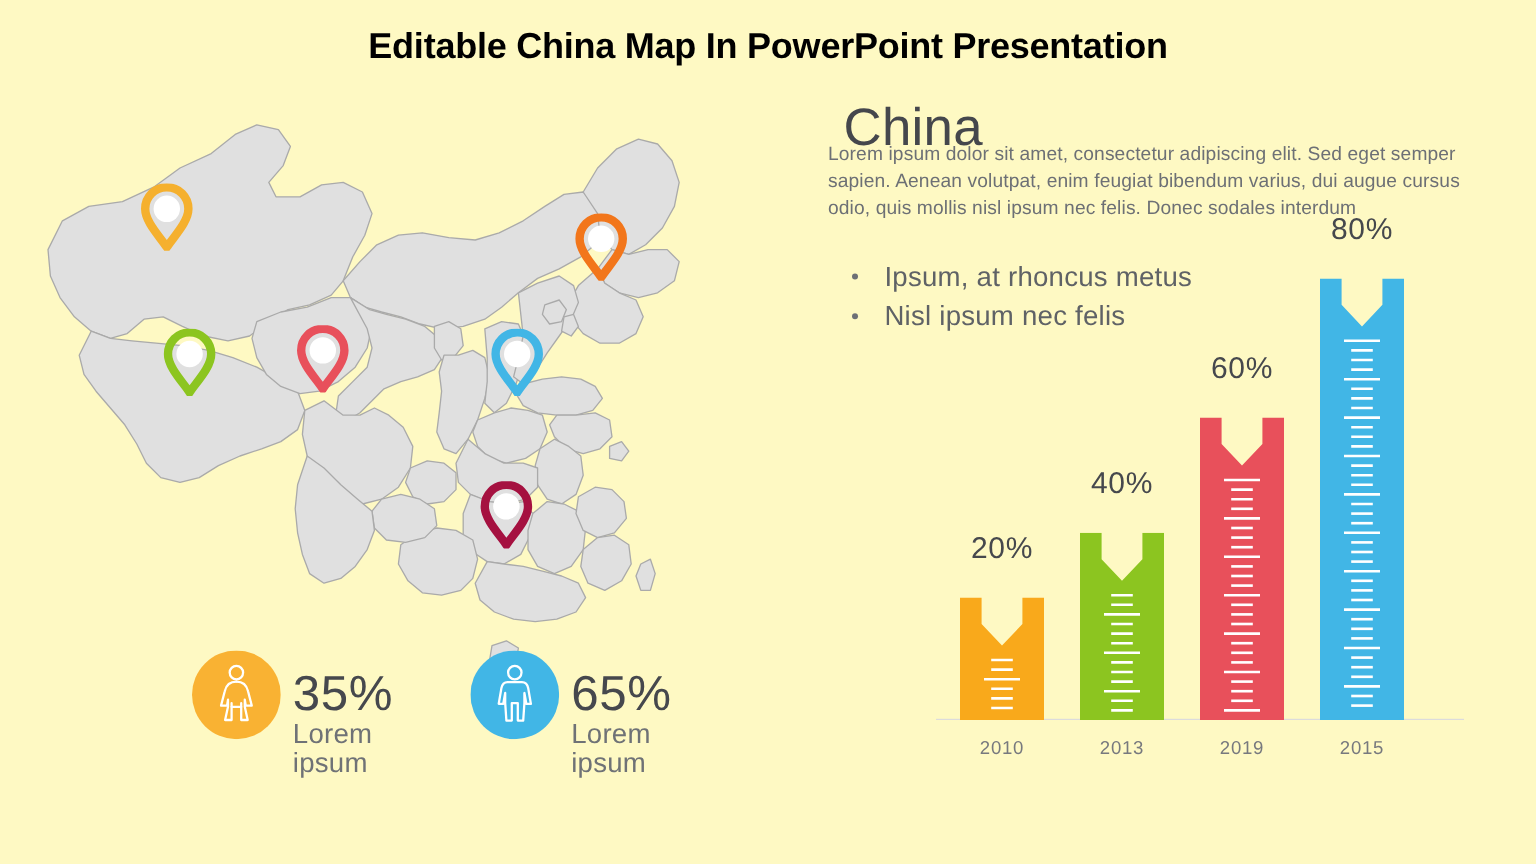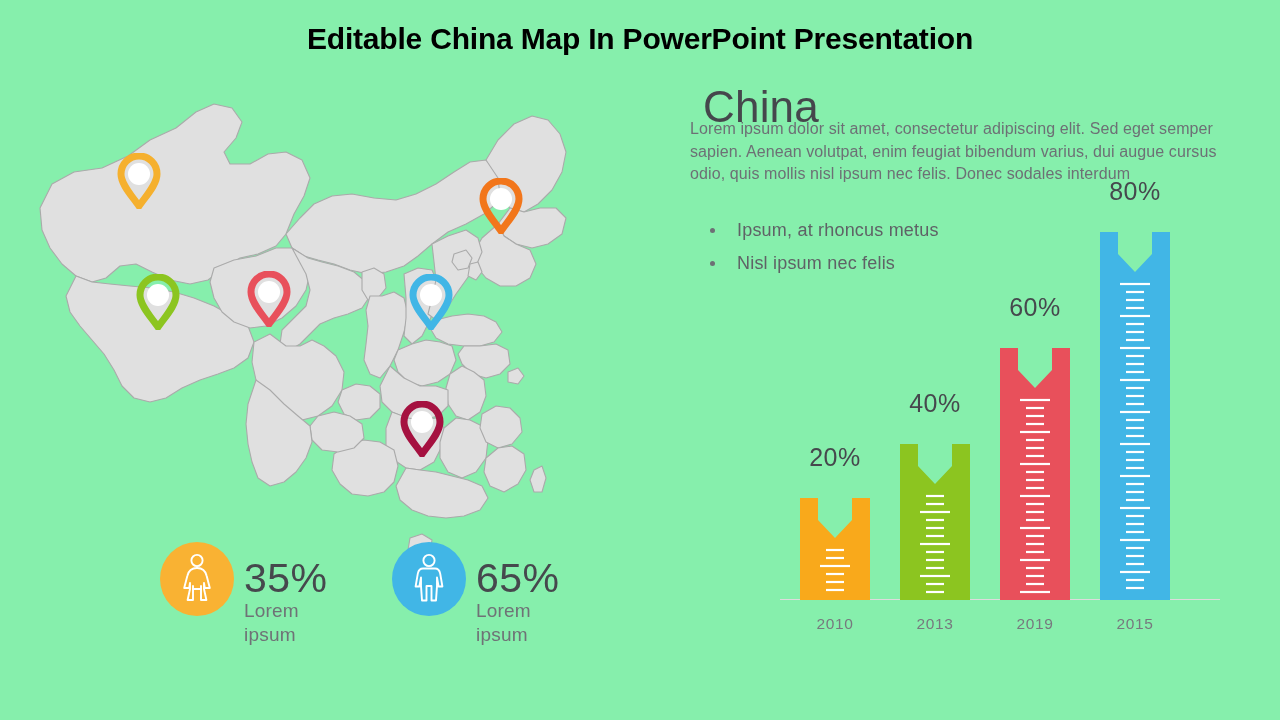--- a/index.html
+++ b/index.html
@@ -1,21 +1,21 @@
 <!DOCTYPE html>
 <html><head>
 <meta charset="utf-8">
 <style>
   html,body{margin:0;padding:0;}
   body{
     width:1280px;height:720px;background:#ffffff;overflow:hidden;position:relative;
     font-family:"Liberation Sans", sans-serif;
     -webkit-font-smoothing:antialiased;
   }
-  #slide{position:absolute;inset:0;background:#86efac;}
+  #slide{position:absolute;inset:0;background:#fef9c3;}
 
   
   .slide-title{
     position:absolute;left:0;top:22px;width:1280px;text-align:center;
     font-family:"Liberation Sans", sans-serif;
     font-weight:bold;font-size:30px;letter-spacing:-0.2px;color:#000;
     white-space:nowrap;
   }
 
   
@@ -28,30 +28,30 @@
 
   
   .gender-row{position:absolute;left:160px;top:536px;width:520px;height:94px;}
   .gender-item{position:absolute;top:0;height:94px;}
   .gender-item.g0{left:0;}
   .gender-item.g1{left:232px;}
   .gcircle{position:absolute;left:0;top:6px;width:74px;height:74px;border-radius:50%;}
   .gcircle svg{display:block;width:74px;height:74px;}
   .gtext{position:absolute;left:84px;top:0;}
   .gpct{font-size:41px;color:#46484d;line-height:44px;font-weight:400;letter-spacing:0.5px;margin-top:20px;}
-  .glabel{font-size:19px;color:#6f7276;line-height:24px;margin-top:-1px;letter-spacing:0.2px;}
+  .glabel{font-size:23px;color:#6f7276;line-height:24px;margin-top:-1px;letter-spacing:0.2px;}
 
   
   .right-head{position:absolute;left:703px;top:82px;font-size:44px;color:#45474c;letter-spacing:0.2px;}
   .right-para{
     position:absolute;left:690px;top:118px;width:548px;
     font-size:16px;line-height:22.5px;color:#6d7075;letter-spacing:0.1px;
   }
   .bullets{position:absolute;left:703px;top:214px;width:420px;margin:0;padding:0;list-style:none;}
-  .bullets li{position:relative;padding-left:34px;font-size:18px;line-height:33px;color:#5f6266;letter-spacing:0.2px;}
+  .bullets li{position:relative;padding-left:34px;font-size:23px;line-height:33px;color:#5f6266;letter-spacing:0.2px;}
   .bullets li .bdot{position:absolute;left:7px;top:14px;width:5px;height:5px;border-radius:50%;background:#6d7075;}
 
   
   .chart{position:absolute;left:760px;top:196px;width:470px;height:440px;}
   .chart-baseline{position:absolute;left:20px;bottom:36px;width:440px;height:1px;background:#dcdcdc;}
   .bar-col{position:absolute;bottom:36px;width:100px;}
   .bar-val{
     position:absolute;left:0;width:100px;text-align:center;
     font-size:25px;color:#46484d;letter-spacing:0.5px;
   }

